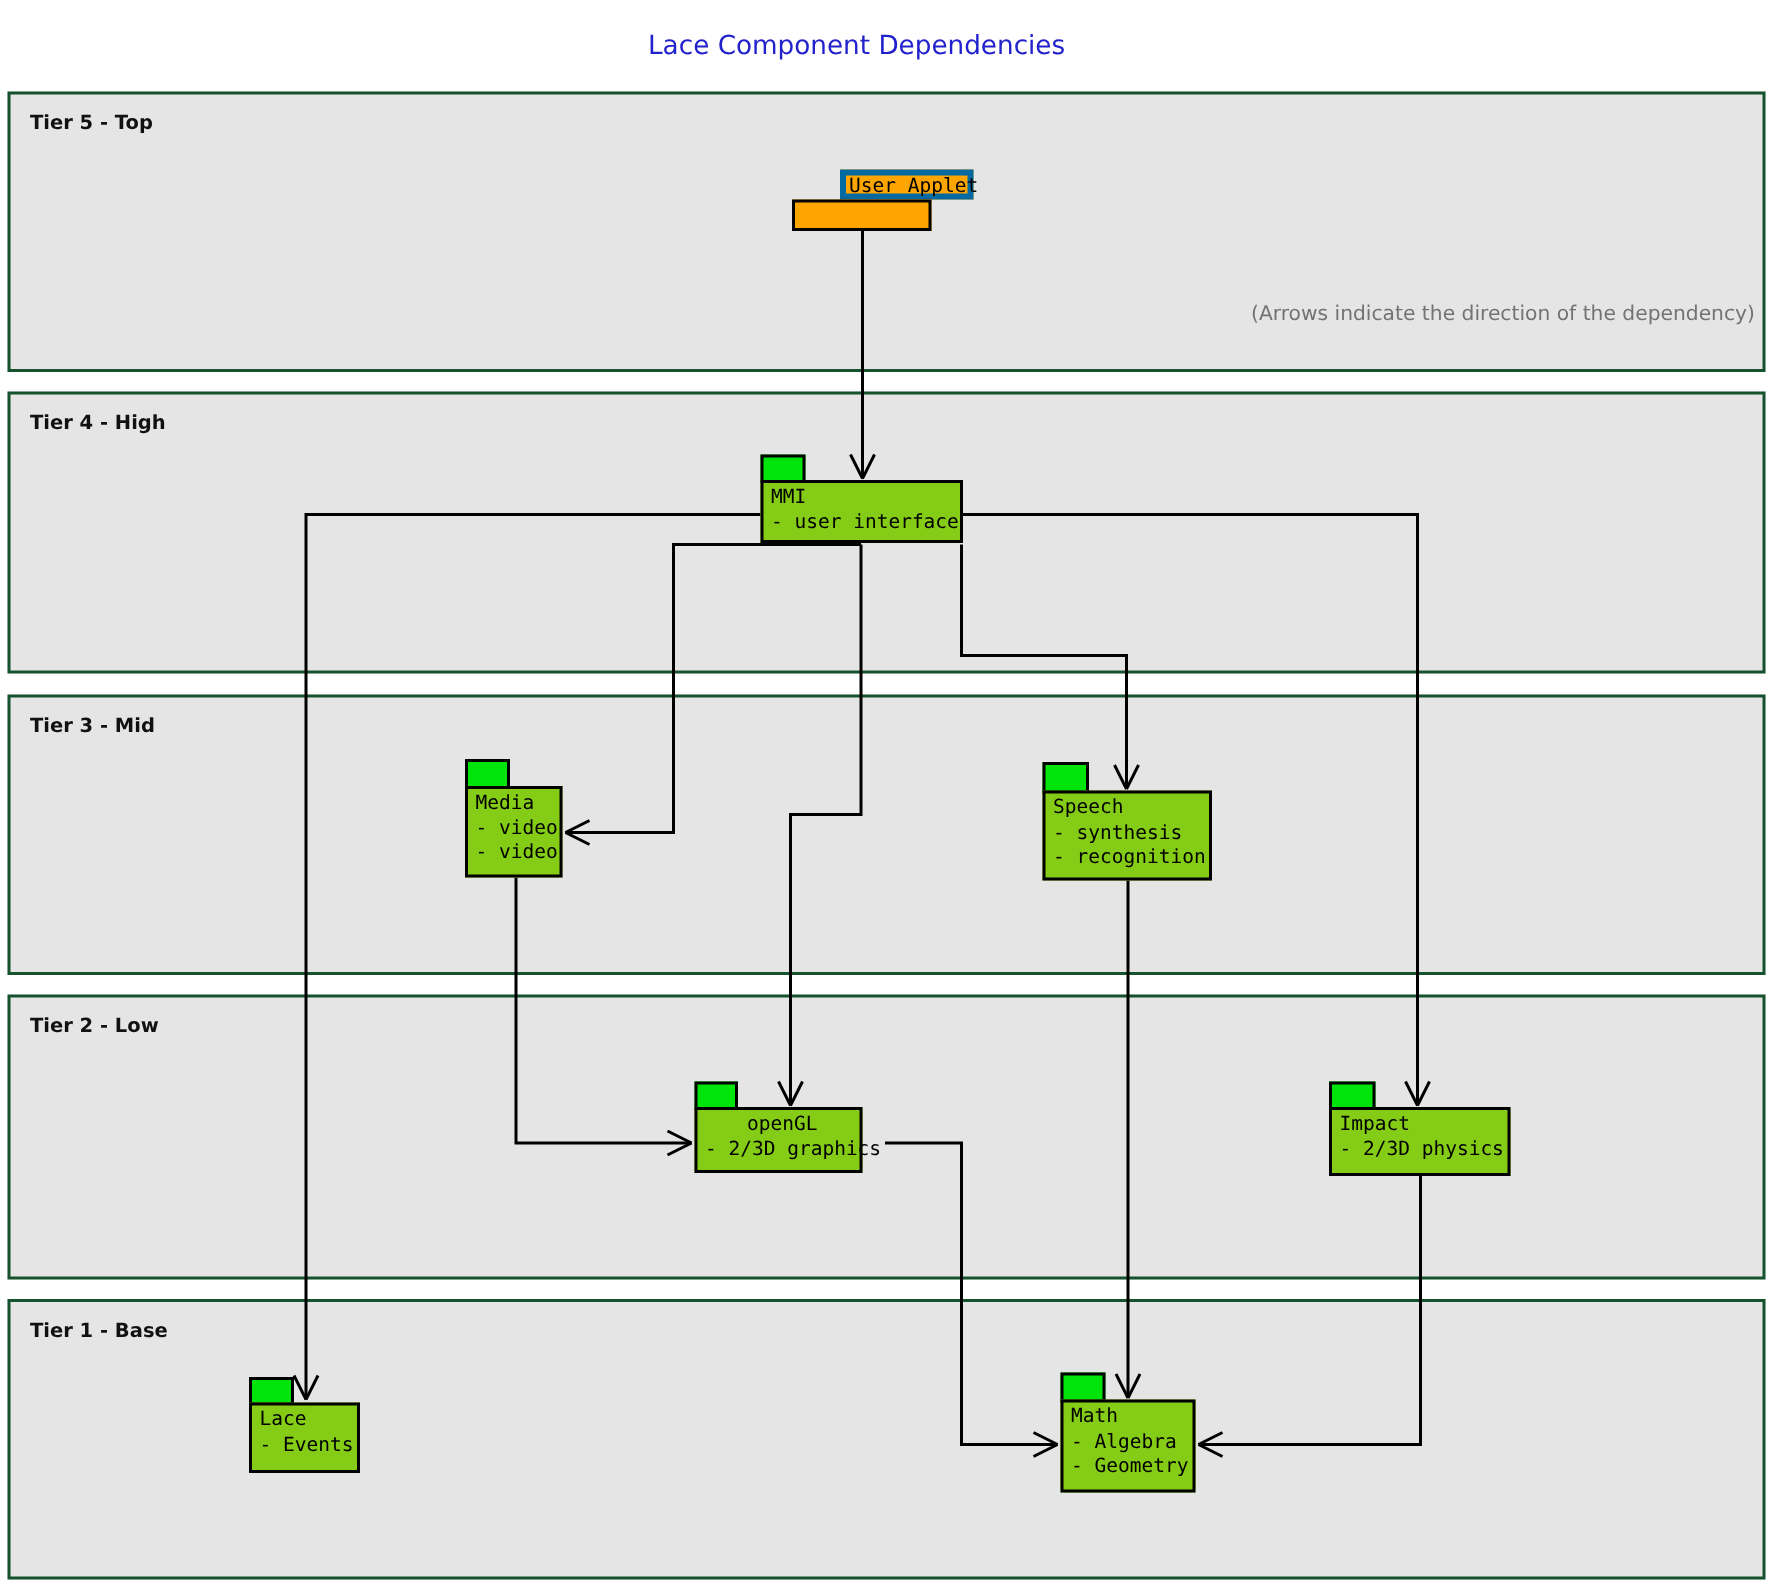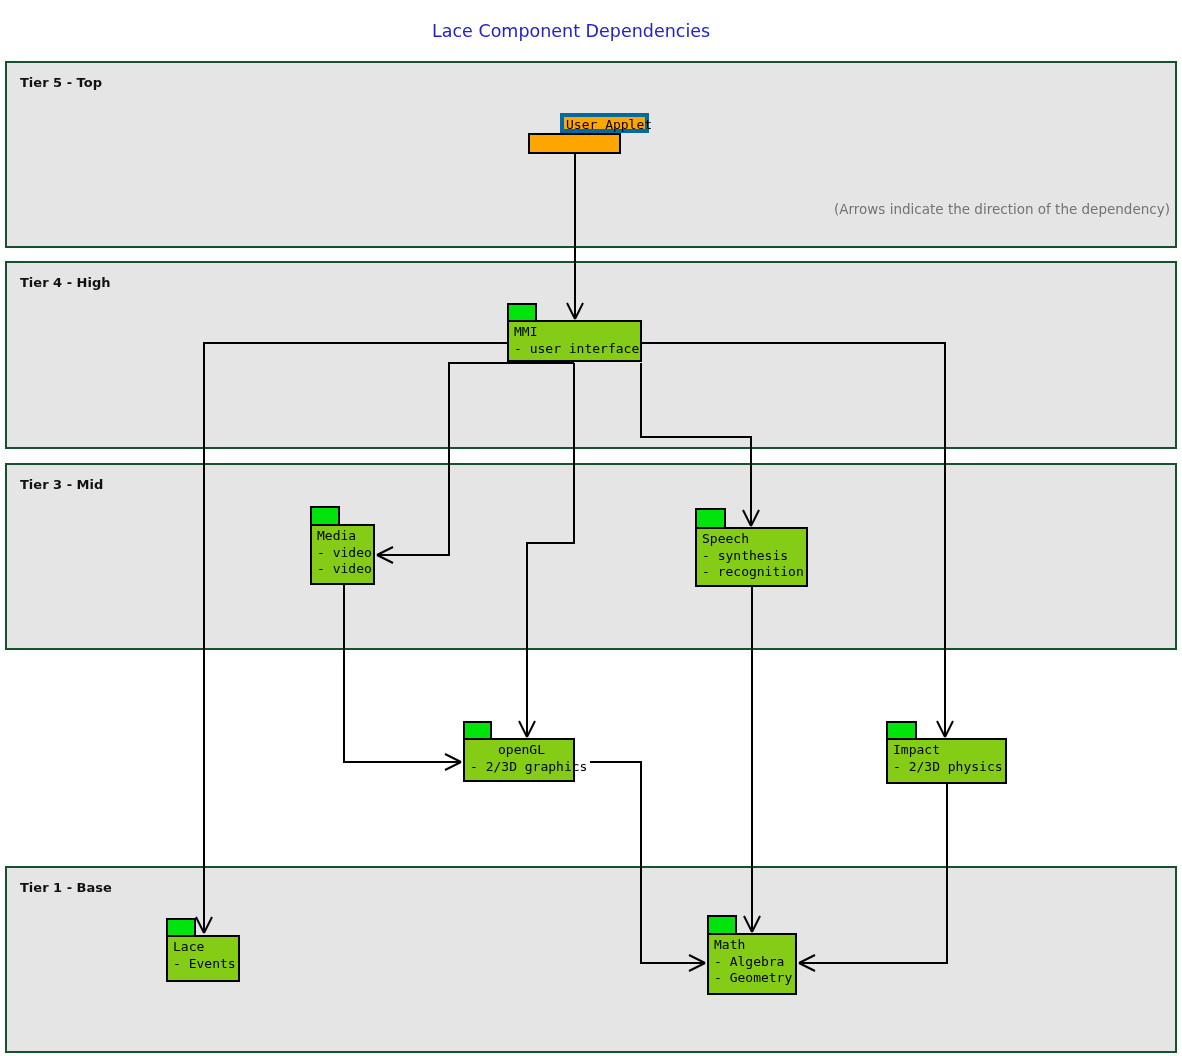--- a/index.html
+++ b/index.html
@@ -39,20 +39,23 @@
   <div class="title">Lace Component Dependencies</div>
 
   <div class="tier" id="tier5">
     <div class="tier-label">Tier 5 - Top</div>
   </div>
   <div class="tier" id="tier4">
     <div class="tier-label">Tier 4 - High</div>
   </div>
   <div class="tier" id="tier3">
     <div class="tier-label">Tier 3 - Mid</div>
+  </div>
+  <div class="tier" id="tier2">
+    <div class="tier-label">Tier 2 - Low</div>
   </div>
   <div class="tier" id="tier1">
     <div class="tier-label">Tier 1 - Base</div>
   </div>
 
   <div class="note">(Arrows indicate the direction of the dependency)</div>
 
   <svg id="edges" viewBox="0 0 1182 1056">
       <g fill="none" stroke="#000000" stroke-width="2">
         <polyline points="575,154 575,319"></polyline>

